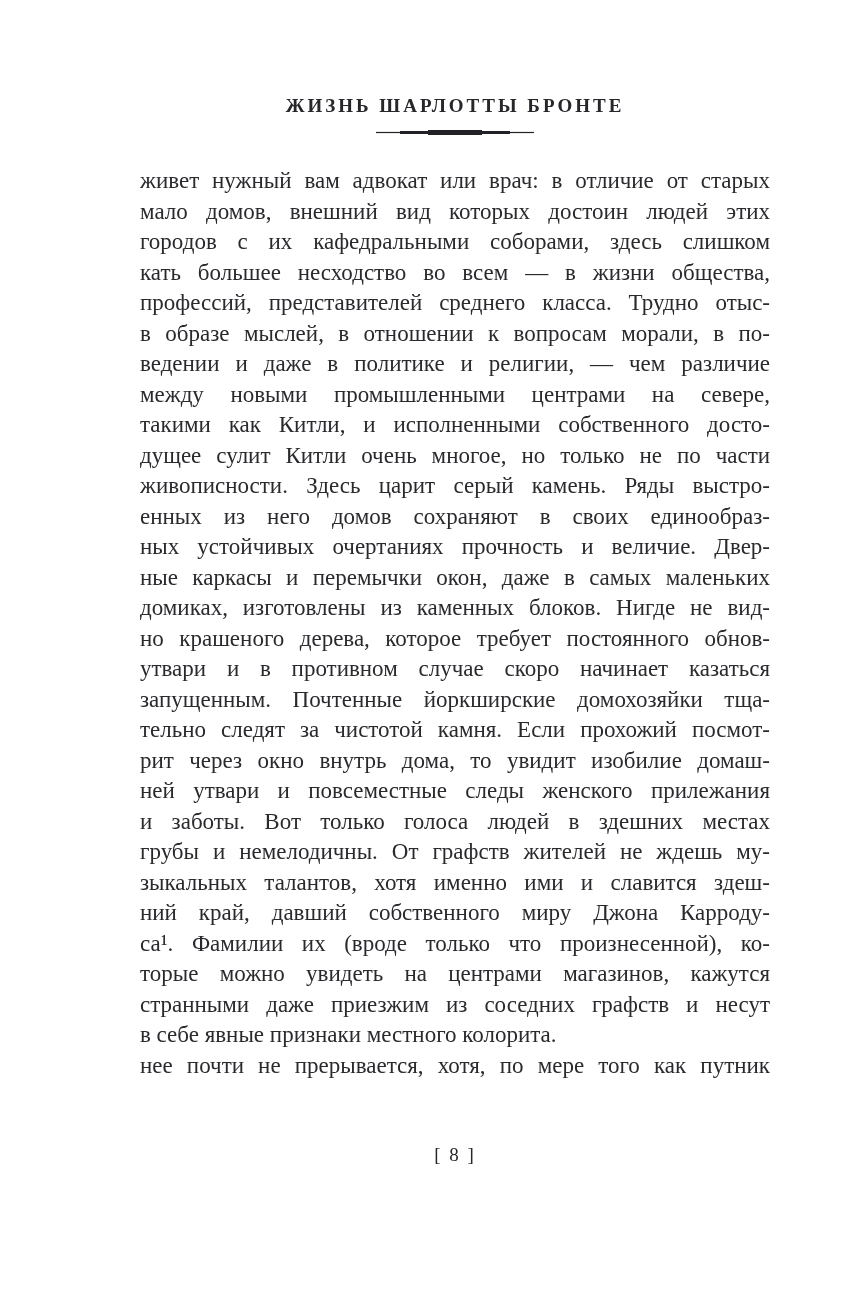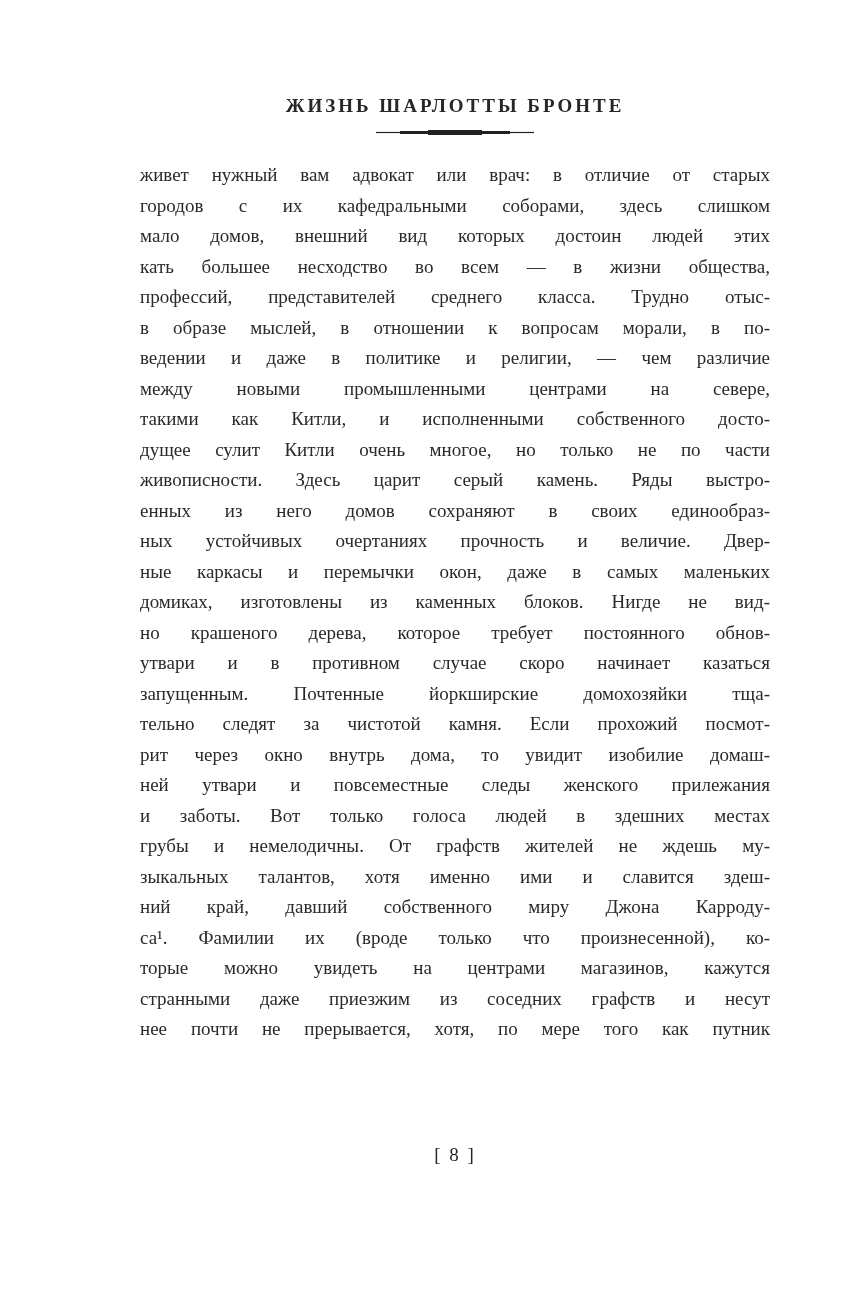--- a/index.html
+++ b/index.html
@@ -32,22 +32,22 @@
   }
   .divider-wrap {
     top: 128px;
     text-align: center;
     line-height: 0;
   }
   .divider-wrap svg {
     display: inline-block;
   }
   .body-text {
-    top: 160px;
-    font-size: 19px;
+    top: 166px;
+    font-size: 23px;
     line-height: 30.5px;
   }
   .line {
     text-align: justify;
     text-align-last: justify;
     white-space: normal;
   }
   .line.para-end {
     text-align-last: left;
   }
@@ -72,22 +72,22 @@
   <div class="column divider-wrap">
     <svg width="158" height="9" viewBox="0 0 158 9">
       <rect x="0" y="3.9" width="158" height="1.2" fill="#222226"></rect>
       <rect x="24" y="3" width="110" height="3" fill="#222226"></rect>
       <rect x="52" y="2" width="54" height="5" fill="#222226"></rect>
     </svg>
   </div>
 
   <main class="column body-text">
       <div class="line">живет нужный вам адвокат или врач: в отличие от старых</div>
+      <div class="line">мало домов, внешний вид которых достоин людей этих</div>
       <div class="line">городов с их кафедральными соборами, здесь слишком</div>
-      <div class="line">мало домов, внешний вид которых достоин людей этих</div>
       <div class="line">кать большее несходство во всем — в жизни общества,</div>
       <div class="line">профессий, представителей среднего класса. Трудно отыс-</div>
       <div class="line">в образе мыслей, в отношении к вопросам морали, в по-</div>
       <div class="line">ведении и даже в политике и религии, — чем различие</div>
       <div class="line">между новыми промышленными центрами на севере,</div>
       <div class="line">такими как Китли, и исполненными собственного досто-</div>
       <div class="line">дущее сулит Китли очень многое, но только не по части</div>
       <div class="line">живописности. Здесь царит серый камень. Ряды выстро-</div>
       <div class="line">енных из него домов сохраняют в своих единообраз-</div>
       <div class="line">ных устойчивых очертаниях прочность и величие. Двер-</div>
@@ -99,18 +99,19 @@
       <div class="line">тельно следят за чистотой камня. Если прохожий посмот-</div>
       <div class="line">рит через окно внутрь дома, то увидит изобилие домаш-</div>
       <div class="line">ней утвари и повсеместные следы женского прилежания</div>
       <div class="line">и заботы. Вот только голоса людей в здешних местах</div>
       <div class="line">грубы и немелодичны. От графств жителей не ждешь му-</div>
       <div class="line">зыкальных талантов, хотя именно ими и славится здеш-</div>
       <div class="line">ний край, давший собственного миру Джона Карроду-</div>
       <div class="line">са¹. Фамилии их (вроде только что произнесенной), ко-</div>
       <div class="line">торые можно увидеть на центрами магазинов, кажутся</div>
       <div class="line">странными даже приезжим из соседних графств и несут</div>
+      <div class="line para-end">в себе явные признаки местного колорита.</div>
       <div class="line">нее почти не прерывается, хотя, по мере того как путник</div>
     </main>
 
   <div class="column page-number">[ 8 ]</div>
 
 </div>
 
 </body></html>

